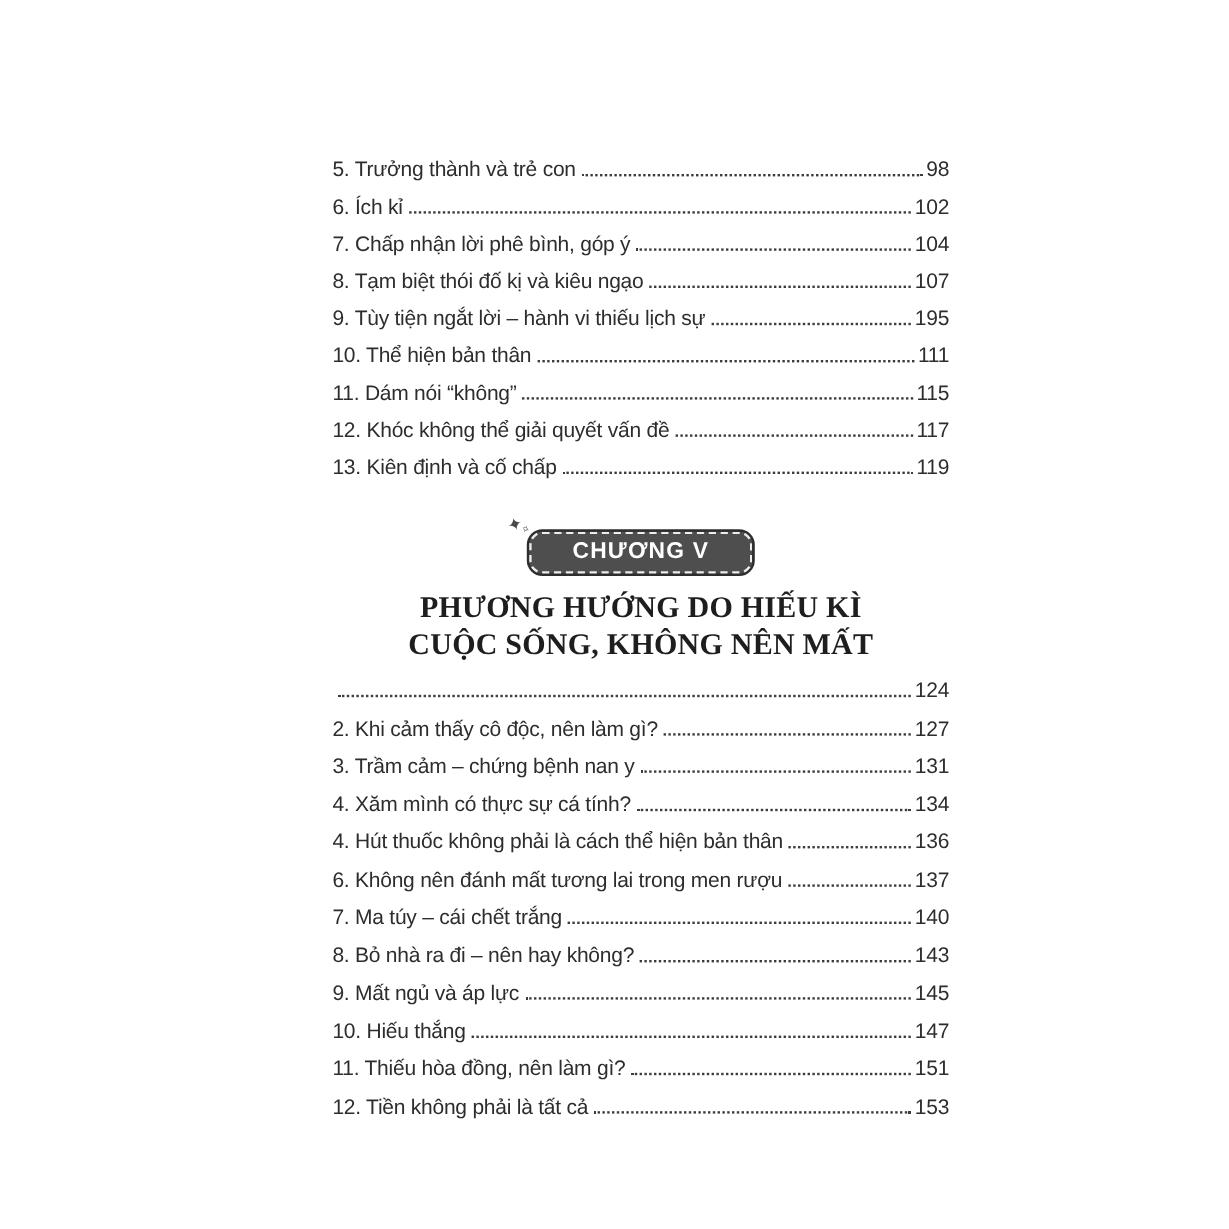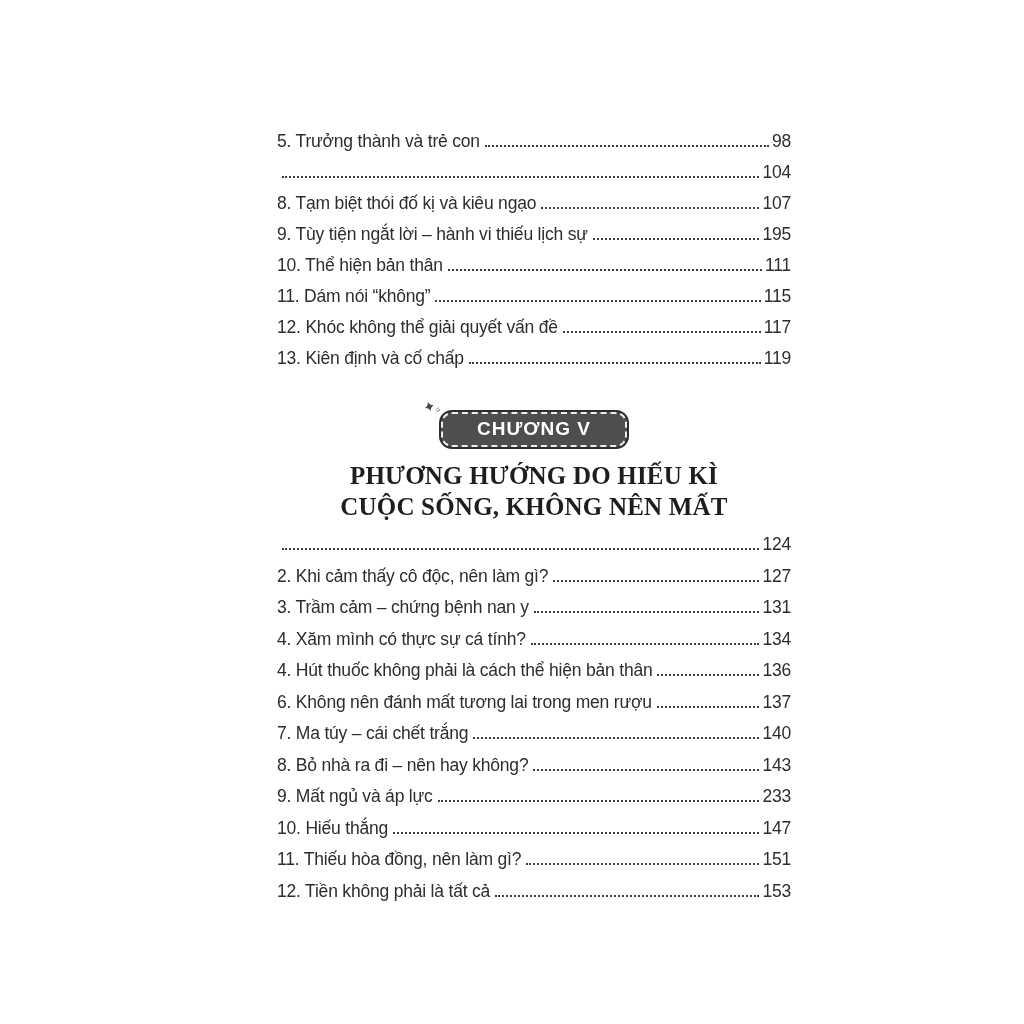--- a/index.html
+++ b/index.html
@@ -105,20 +105,26 @@
 <div class="page">
   <div class="toc">
 
     <div>
       <div class="toc-row">
         <span class="toc-label">5. Trưởng thành và trẻ con</span>
         <span class="toc-dots"></span>
         <span class="toc-page">98</span>
       </div>
       <div class="toc-row">
+        <span class="toc-label">6. Ích kỉ</span>
+        <span class="toc-dots"></span>
+        <span class="toc-page">102</span>
+      </div>
+      <div class="toc-row">
+        <span class="toc-label">7. Chấp nhận lời phê bình, góp ý</span>
         <span class="toc-dots"></span>
         <span class="toc-page">104</span>
       </div>
       <div class="toc-row">
         <span class="toc-label">8. Tạm biệt thói đố kị và kiêu ngạo</span>
         <span class="toc-dots"></span>
         <span class="toc-page">107</span>
       </div>
       <div class="toc-row">
         <span class="toc-label">9. Tùy tiện ngắt lời – hành vi thiếu lịch sự</span>
@@ -195,21 +201,21 @@
         <span class="toc-page">140</span>
       </div>
       <div class="toc-row">
         <span class="toc-label">8. Bỏ nhà ra đi – nên hay không?</span>
         <span class="toc-dots"></span>
         <span class="toc-page">143</span>
       </div>
       <div class="toc-row">
         <span class="toc-label">9. Mất ngủ và áp lực</span>
         <span class="toc-dots"></span>
-        <span class="toc-page">233</span>
+        <span class="toc-page">145</span>
       </div>
       <div class="toc-row">
         <span class="toc-label">10. Hiếu thắng</span>
         <span class="toc-dots"></span>
         <span class="toc-page">147</span>
       </div>
       <div class="toc-row">
         <span class="toc-label">11. Thiếu hòa đồng, nên làm gì?</span>
         <span class="toc-dots"></span>
         <span class="toc-page">151</span>

